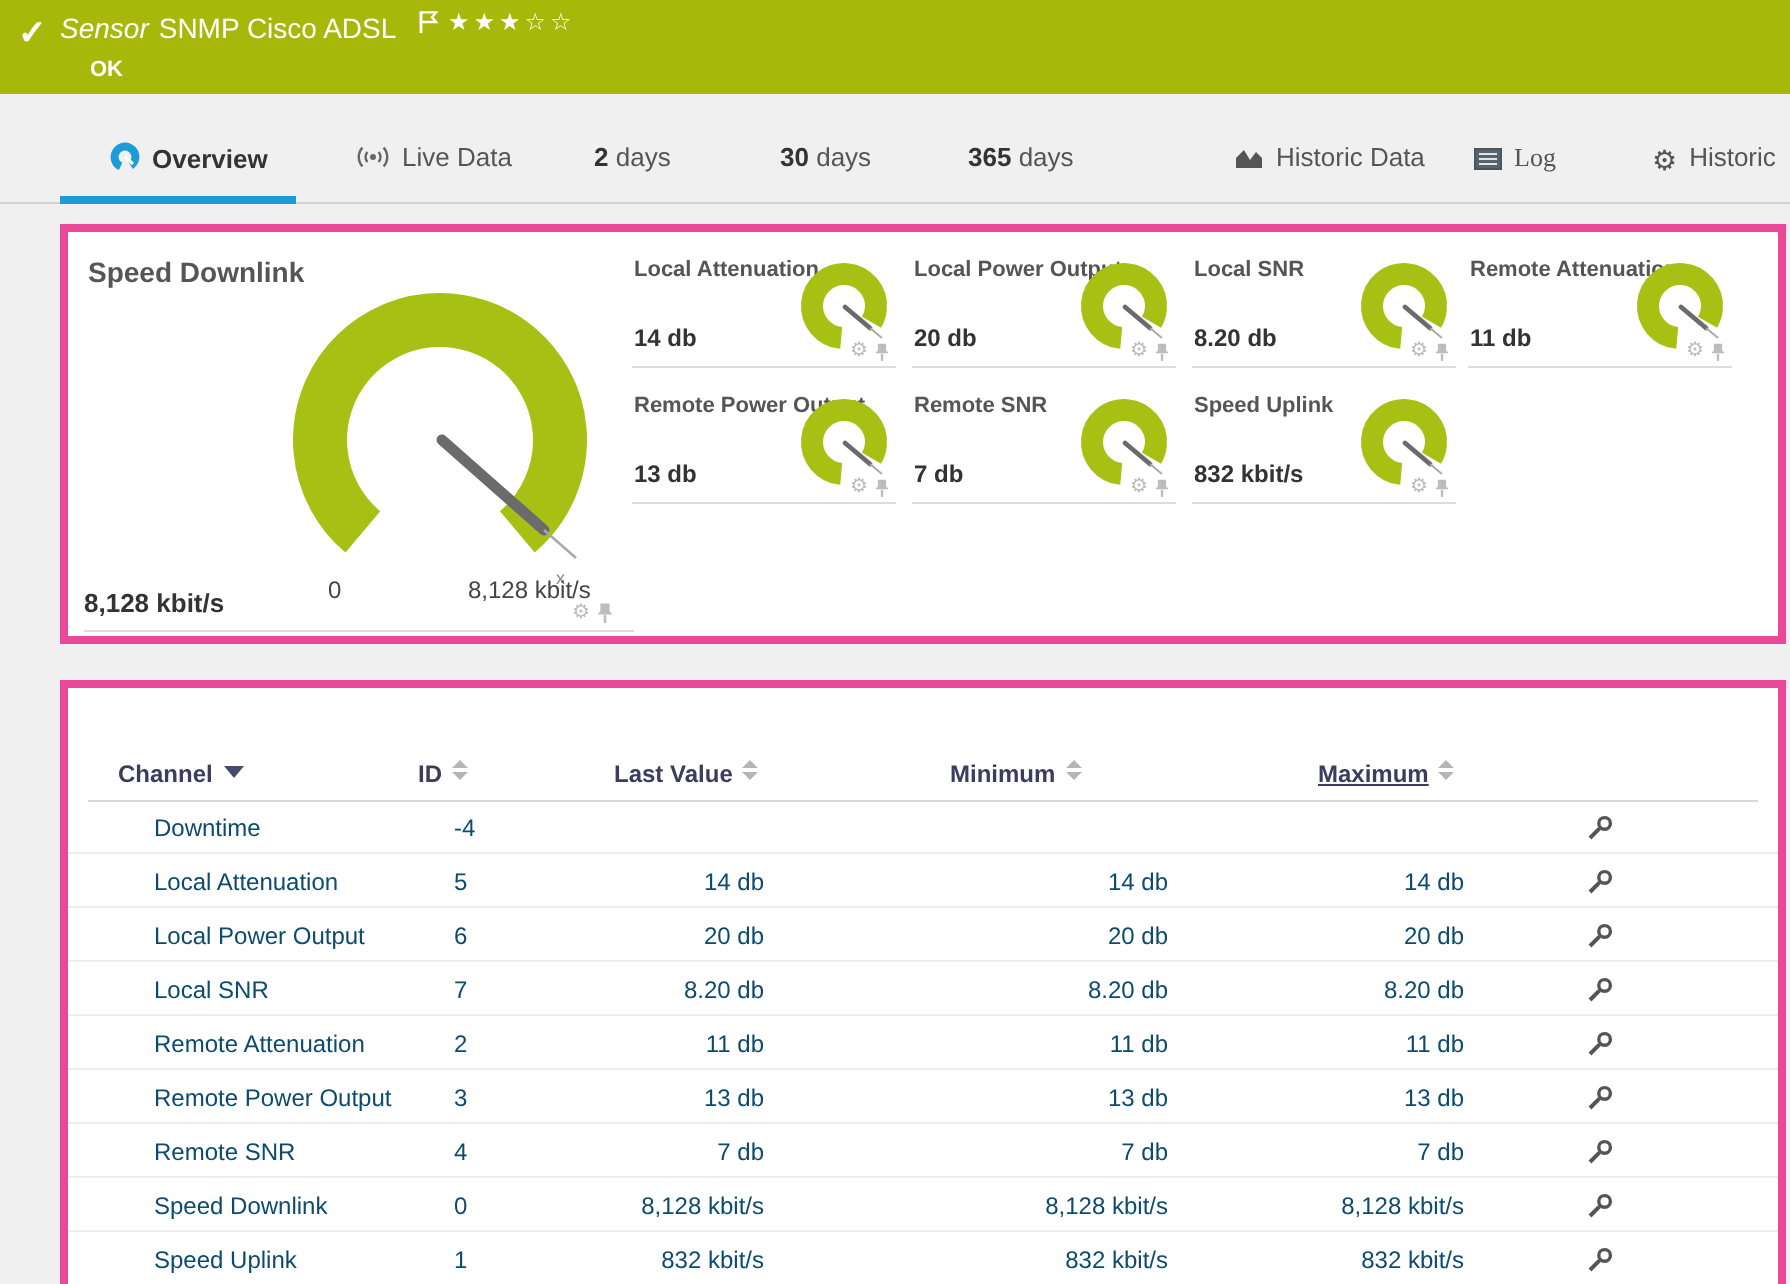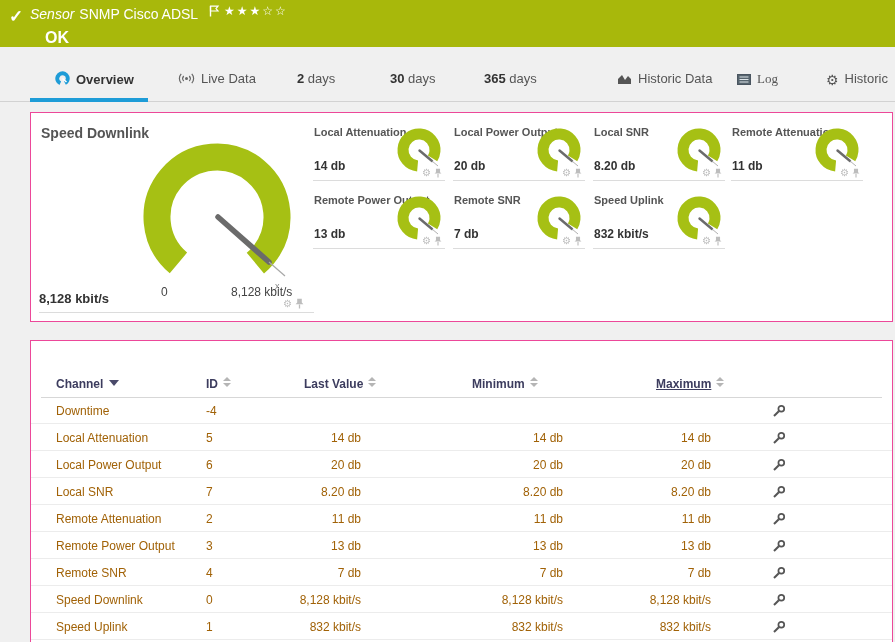--- a/index.html
+++ b/index.html
@@ -8,30 +8,30 @@
     font-family: "Liberation Sans", sans-serif;
     background:#f0f0f0; position:relative; overflow:hidden; color:#444;
   }
   
   .hdr { position:absolute; left:0; top:0; width:895px; height:47px; background:#a8b80b; color:#fff; }
   .hdr .check { position:absolute; left:9px; top:6px; font-size:17px; font-weight:bold; }
   .hdr .title { position:absolute; left:30px; top:6px; font-size:14px; white-space:nowrap; }
   .hdr .title .pfx { font-style:italic; margin-right:5px; }
   .hdr .flag { position:absolute; left:209px; top:5px; }
   .hdr .stars { position:absolute; left:224px; top:4px; font-size:12px; letter-spacing:2px; }
-  .hdr .ok { position:absolute; left:45px; top:29px; font-size:16px; font-weight:bold; }
+  .hdr .ok { position:absolute; left:45px; top:29px; font-size:11px; font-weight:bold; }
   
   .tabbar { position:absolute; left:0; top:47px; width:895px; height:55px; border-bottom:1px solid #d2d2d2; background:#f0f0f0; }
   .tab { position:absolute; top:24px; font-size:13px; color:#555; white-space:nowrap; cursor:pointer; }
   .tab .ticon { display:inline-block; vertical-align:-2px; margin-right:6px; }
   .tab b { color:#333; }
   .tab.active { color:#333; font-weight:bold; }
   .active-line { position:absolute; left:30px; top:51px; width:118px; height:4px; background:#1e9cd7; }
   
-  .panel { position:absolute; background:#fff; border:1px solid #ec4899; }
+  .panel { position:absolute; background:#fff; border:4px solid #ec4899; }
   #panel-gauges { left:30px; top:112px; width:863px; height:210px; }
   #panel-table  { left:30px; top:340px; width:863px; height:302px; border-bottom:none; }
   
   .main-tile-title { position:absolute; left:10px; top:12px; font-size:14px; font-weight:bold; color:#555; }
   .main-gauge { position:absolute; left:98px; top:18px; }
   .scale-min { position:absolute; left:130px; top:172px; font-size:12px; color:#444; }
   .scale-max { position:absolute; left:200px; top:172px; font-size:12px; color:#444; }
   .main-value { position:absolute; left:8px; top:178px; font-size:13px; font-weight:bold; color:#333; }
   .main-underline { position:absolute; left:8px; top:199px; width:275px; border-top:1px solid #dcdcdc; }
   .tile-icons { position:absolute; display:flex; gap:3px; align-items:center; color:#bdbdbd; }
@@ -47,21 +47,21 @@
   .thead { position:absolute; left:0; top:30px; width:100%; height:26px; }
   .thead .hcell { position:absolute; top:6px; font-size:12px; font-weight:bold; color:#3c3c5e; cursor:pointer; white-space:nowrap; }
   .thead-line { position:absolute; left:10px; right:10px; top:56px; border-top:1px solid #d7d7d7; }
   .sortpair { display:inline-block; vertical-align:1px; margin-left:5px; }
   .sortpair i { display:block; width:0; height:0; border-left:4px solid transparent; border-right:4px solid transparent; }
   .sortpair .up { border-bottom:4px solid #b5b5b5; margin-bottom:2px; }
   .sortpair .dn { border-top:4px solid #b5b5b5; }
   .sortdown { display:inline-block; vertical-align:2px; margin-left:6px; width:0; height:0;
               border-left:5px solid transparent; border-right:5px solid transparent; border-top:6px solid #4a4a6a; }
   .trow { position:absolute; left:0; width:100%; height:27px; border-bottom:1px solid #ececec; cursor:pointer; }
-  .trow span { position:absolute; top:7px; font-size:12px; color:#a16207; white-space:nowrap; }
+  .trow span { position:absolute; top:7px; font-size:12px; color:#0c4a6e; white-space:nowrap;margin-left:18px; }
   .c-channel { left:25px;text-align:right; }
   .c-id { left:175px; }
   .c-last { left:230px; width:100px; text-align:right; }
   .c-min { left:432px; width:100px; text-align:right; }
   .c-max { left:580px; width:100px; text-align:right; }
   .c-wrench { position:absolute; left:741px; top:6px; cursor:pointer; }
   svg { display:block; }
   .tab .ticon svg, .c-wrench svg, .tile-icons svg { display:inline-block; }
 </style>
 </head>

